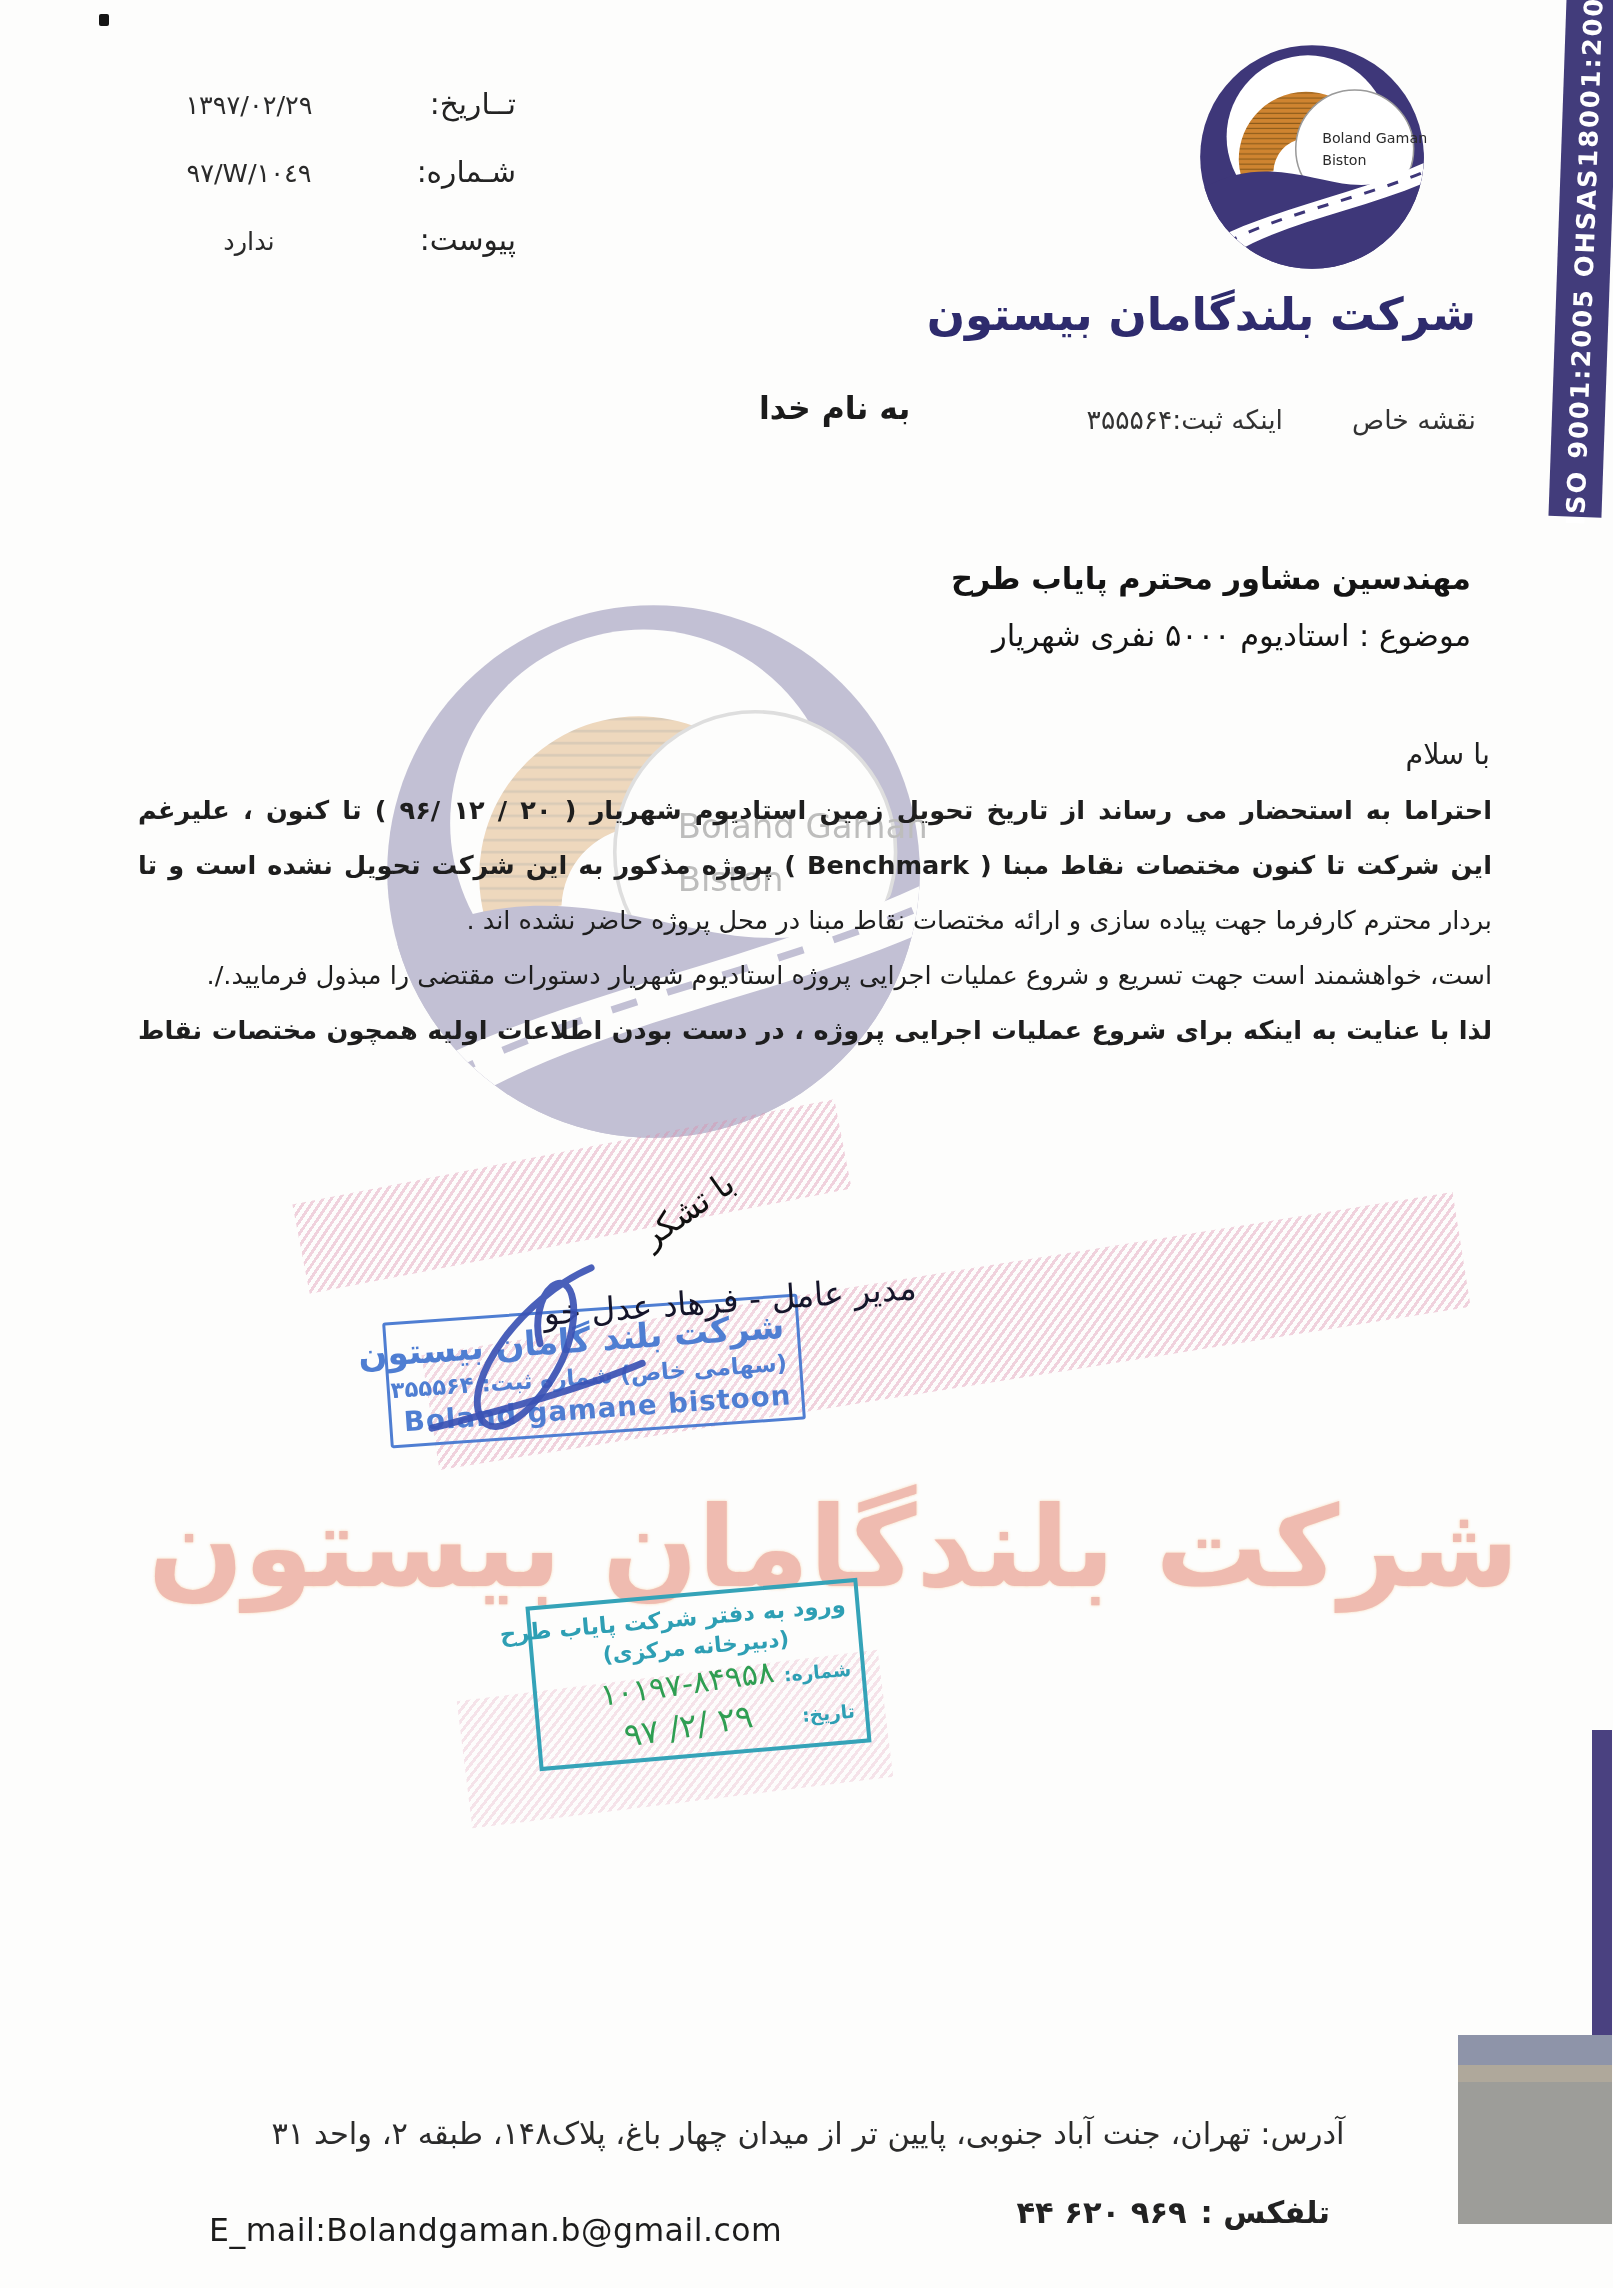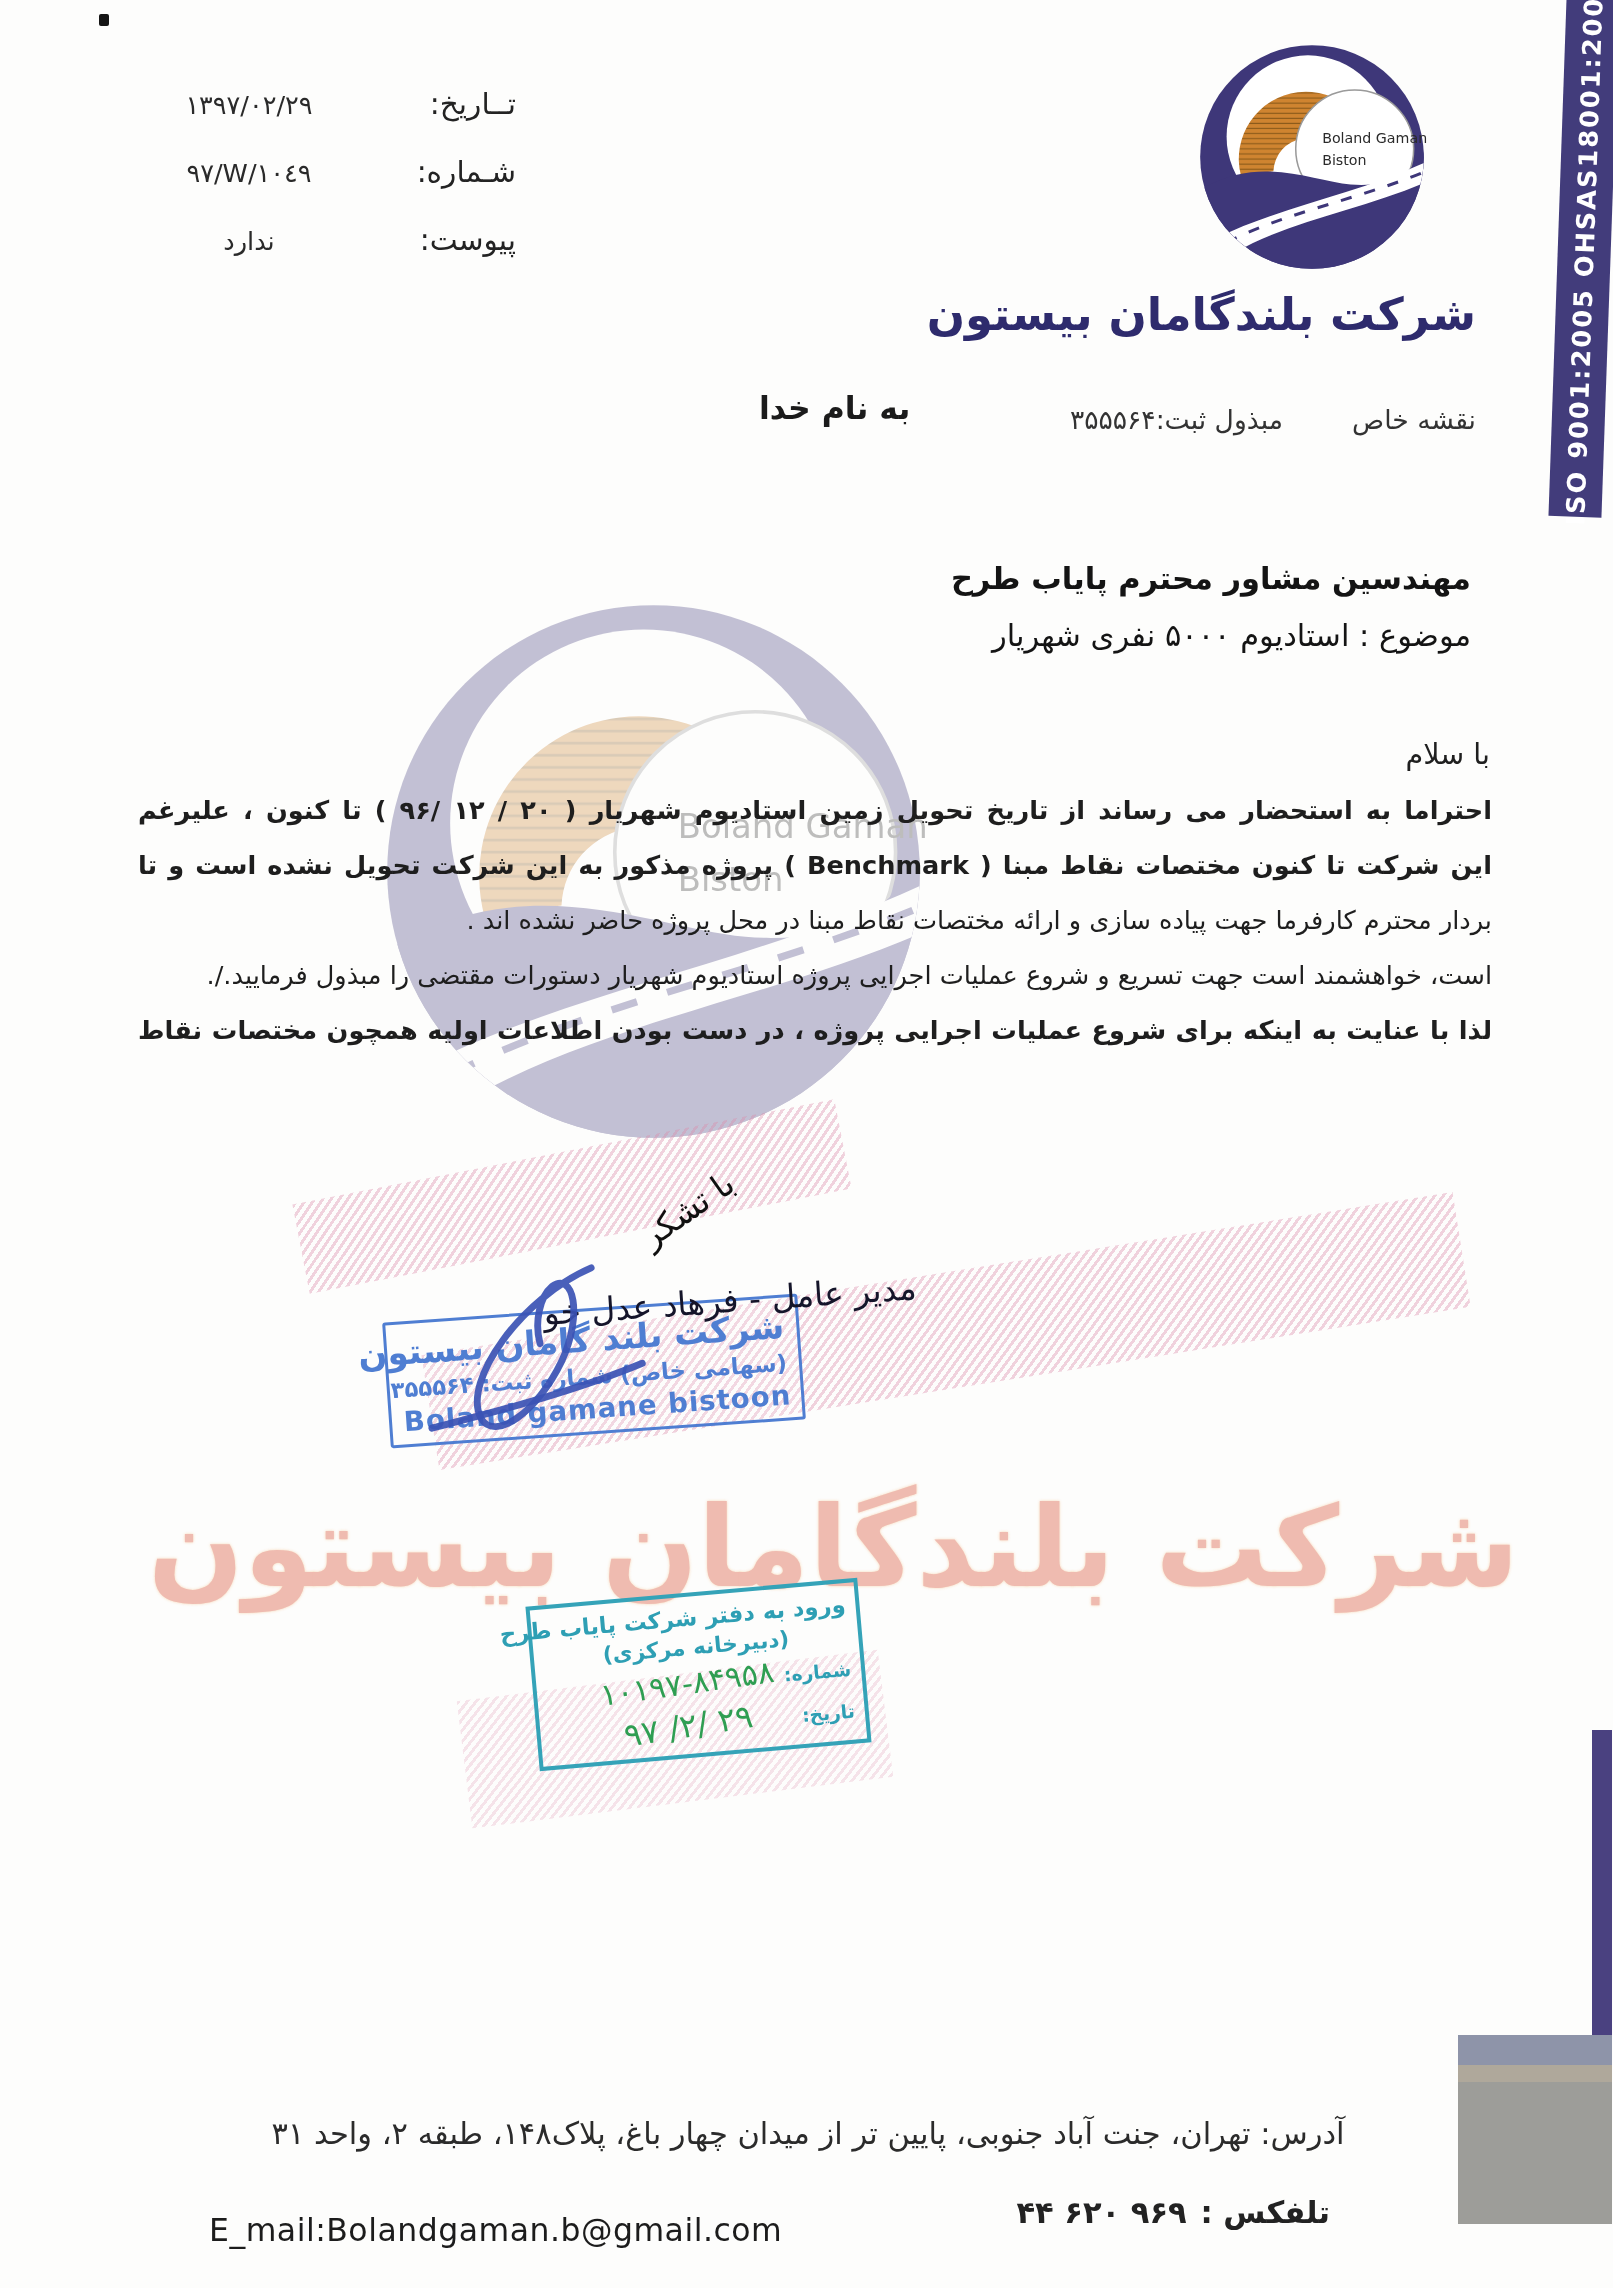--- a/index.html
+++ b/index.html
@@ -135,21 +135,21 @@
       <span class="meta-value">ندارد</span>
     </div>
   </div>
 
   <svg class="logo-top" viewBox="0 0 240 240">
     <use href="#logoSym"></use>
   </svg>
   <div class="company-name">شرکت بلندگامان بیستون</div>
   <div class="company-reg-row">
     <span>نقشه خاص</span>
-    <span>مبذول ثبت:۳۵۵۵۶۴</span>
+    <span>اینکه ثبت:۳۵۵۵۶۴</span>
   </div>
 
   <div class="iso-bar">
     <span class="iso-text">ISO 9001:2005   OHSAS18001:2007</span>
   </div>
 
   <div class="bismillah">به نام خدا</div>
 
   <div class="recipient-block">
     <div class="recipient-line">مهندسین مشاور محترم پایاب طرح</div>

